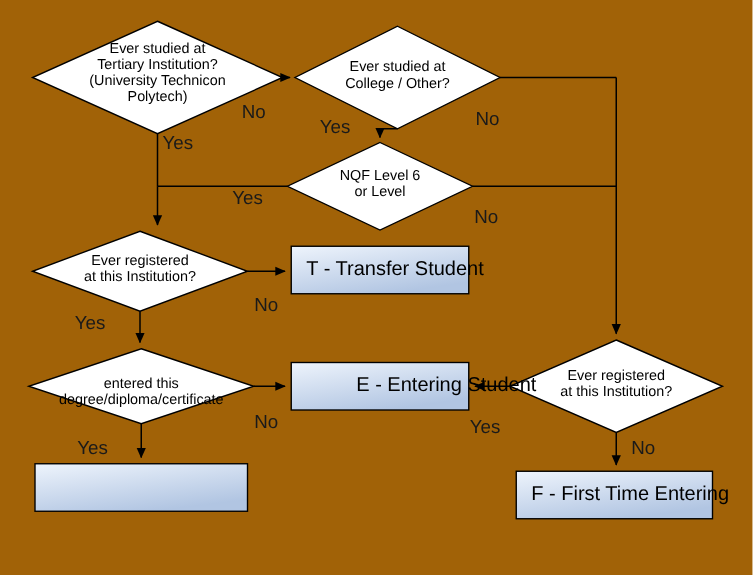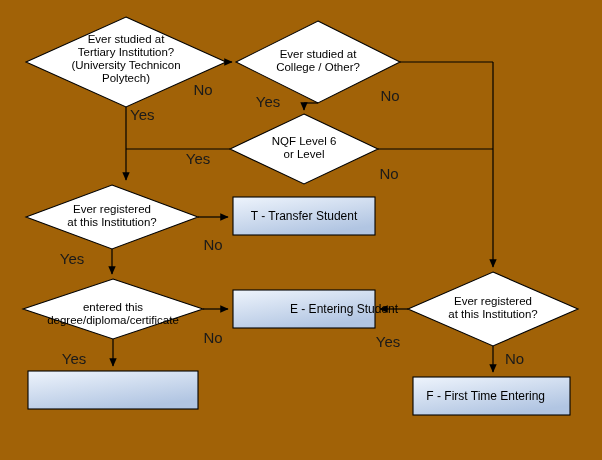--- a/index.html
+++ b/index.html
@@ -33,22 +33,23 @@
     color: #000000;
     white-space: pre;
     text-align: center;
     line-height: 13px;
     pointer-events: none;
   }
   .diamond-label {
     font-size: 11.5px;
   }
   .box-label {
-    font-size: 12px;
+    font-size: 16px;
     line-height: 14px;
+    padding-left: 12px;
   }
   .edge-label {
     font-size: 15px;
     color: #1a1a1a;
   }
 </style>
 </head>
 <body>
 
 <div id="canvas">

